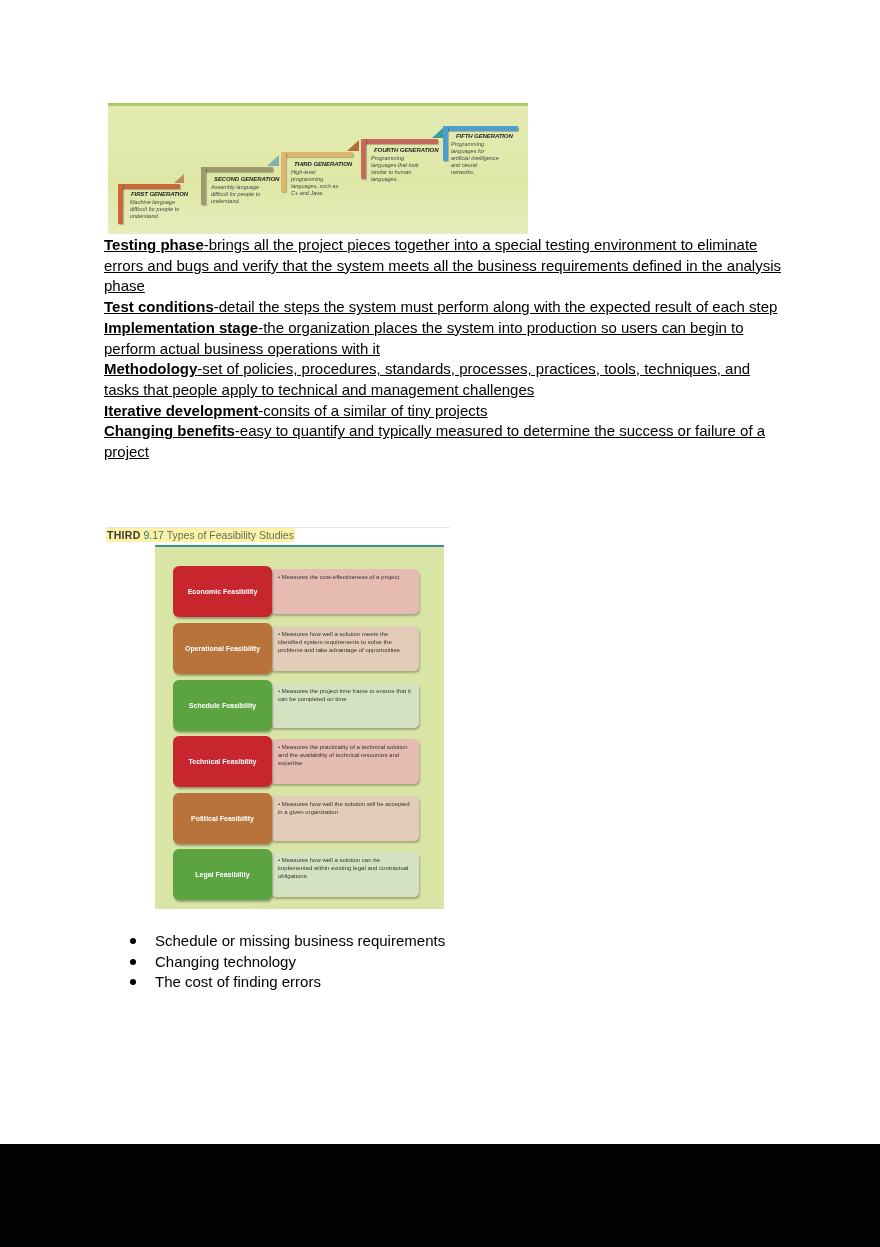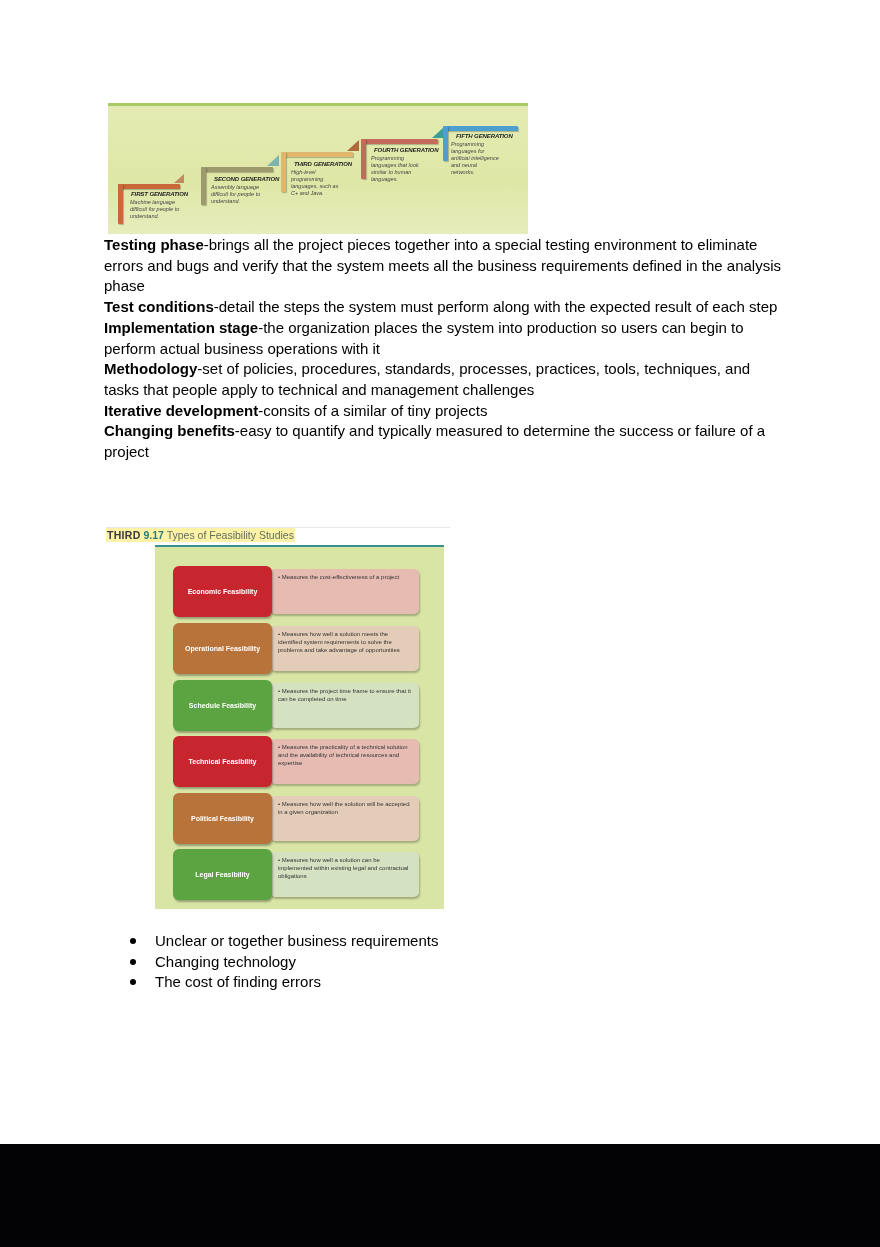--- a/index.html
+++ b/index.html
@@ -14,28 +14,28 @@
              border-top:3px solid #a8cc63; box-sizing:border-box; overflow:hidden; }
   .step { position:absolute; }
   .step .bar-h { position:absolute; height:5px; border-radius:1px; box-shadow:1px 1px 1px rgba(0,0,0,.25); }
   .step .bar-v { position:absolute; width:5px; border-radius:1px; box-shadow:1px 1px 1px rgba(0,0,0,.25); }
   .step .tri { position:absolute; width:0; height:0; border-style:solid; }
   .step .title { position:absolute; font-size:6px; font-weight:bold; font-style:italic; white-space:nowrap; color:#222; letter-spacing:-0.1px; }
   .step .desc { position:absolute; font-size:5.5px; font-style:italic; color:#444; line-height:7px; width:62px; }
 
   
   .defs { position:absolute; left:104px; top:235px; width:680px; font-size:15px; line-height:20.7px; }
-  .defs p { margin:0; }
+  .defs p { margin:0;text-decoration:underline; }
   .defs b { font-weight:bold; }
 
   
   .fig-caption { position:absolute; left:106px; top:528px; font-size:10.5px; color:#5f6f5f;
                  background:#fdf2a6; padding:1px 1px; white-space:nowrap; }
   .fig-caption .fig-word { font-weight:bold; color:#3a3a3a; letter-spacing:0.3px; }
-  .fig-caption .fig-num { color:#2d7c73; font-weight:bold; }
+  .fig-caption .fig-num { color:#2d7c73; font-weight:normal; }
   .fig-topline { position:absolute; left:106px; top:527px; width:344px; height:1px; background:#e8e8e8; }
   .fig-panel { position:absolute; left:155px; top:545px; width:289px; height:364px;
                background:#d8e5a4; border-top:2px solid #3e8f90; box-sizing:border-box; }
   .feas-row { position:absolute; left:18px; width:250px; height:51px; }
   .feas-label { position:absolute; left:0; top:0; width:99px; height:51px; border-radius:6px;
                 display:flex; align-items:center; justify-content:center; color:#fff;
                 font-size:7px; font-weight:bold; box-shadow:1px 2px 2px rgba(0,0,0,.3); z-index:2; }
   .feas-desc { position:absolute; left:97px; top:3px; width:149px; height:45px; border-radius:5px;
                box-sizing:border-box; padding:4px 6px 3px 8px; font-size:6px; color:#333; line-height:8px;
                box-shadow:1px 2px 2px rgba(0,0,0,.25); }
@@ -128,19 +128,19 @@
       <div class="feas-label" style="background:#b8733a;">Political Feasibility</div>
       <div class="feas-desc" style="background:#e4cdb8;">• Measures how well the solution will be accepted in a given organization</div>
     </div>
     <div class="feas-row" style="top:302px;">
       <div class="feas-label" style="background:#5ca442;">Legal Feasibility</div>
       <div class="feas-desc" style="background:#d5e2c2;">• Measures how well a solution can be implemented within existing legal and contractual obligations</div>
     </div>
   </div>
 
   <ul class="bullets">
-    <li><span class="dot"></span><span>Unclear or together business requirements</span></li>
+    <li><span class="dot"></span><span>Schedule or missing business requirements</span></li>
     <li><span class="dot"></span><span>Changing technology</span></li>
     <li><span class="dot"></span><span>The cost of finding errors</span></li>
   </ul>
 </div>
 
 <div class="blackband"></div>
 
 </body></html>

